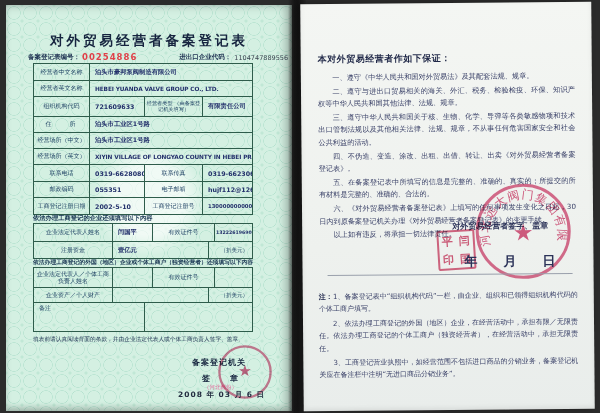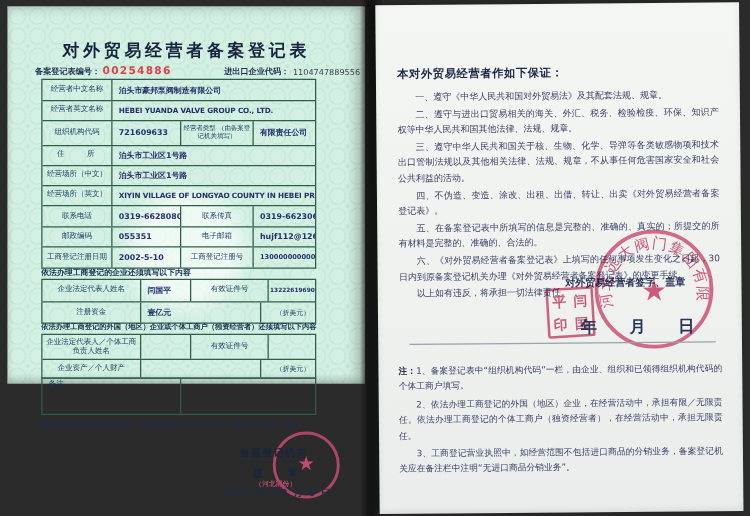--- a/index.html
+++ b/index.html
@@ -1,20 +1,20 @@
 <!DOCTYPE html>
 <html><head>
 <meta charset="utf-8">
 <style>
   html,body{margin:0;padding:0;background:#202020;font-family:"DejaVu Sans",sans-serif;}
   #canvas{position:relative;width:600px;height:413px;background:#2b2b2b;overflow:hidden;}
 
   
   .page-left{
-    position:absolute;left:6px;top:5px;width:286px;height:302px;z-index:1;
+    position:absolute;left:6px;top:5px;width:286px;height:406px;z-index:1;
     background-color:#d4f0e2;
     background-image:
       radial-gradient(circle, rgba(255,255,255,0) 52%, rgba(126,201,173,.38) 56%, rgba(255,255,255,0) 62%),
       radial-gradient(circle, rgba(126,201,173,.22) 0 12%, rgba(255,255,255,0) 16%);
     background-size:16px 16px,16px 16px;
     background-position:0 0,8px 8px;
     box-shadow:inset -6px 0 10px rgba(0,0,0,.28), inset 0 -3px 6px rgba(0,0,0,.12);
   }
   .watermark{position:absolute;left:88px;top:140px;width:110px;height:110px;border-radius:50%;
     background:radial-gradient(circle, rgba(255,255,255,.65) 0 45%, rgba(255,255,255,0) 72%);}

